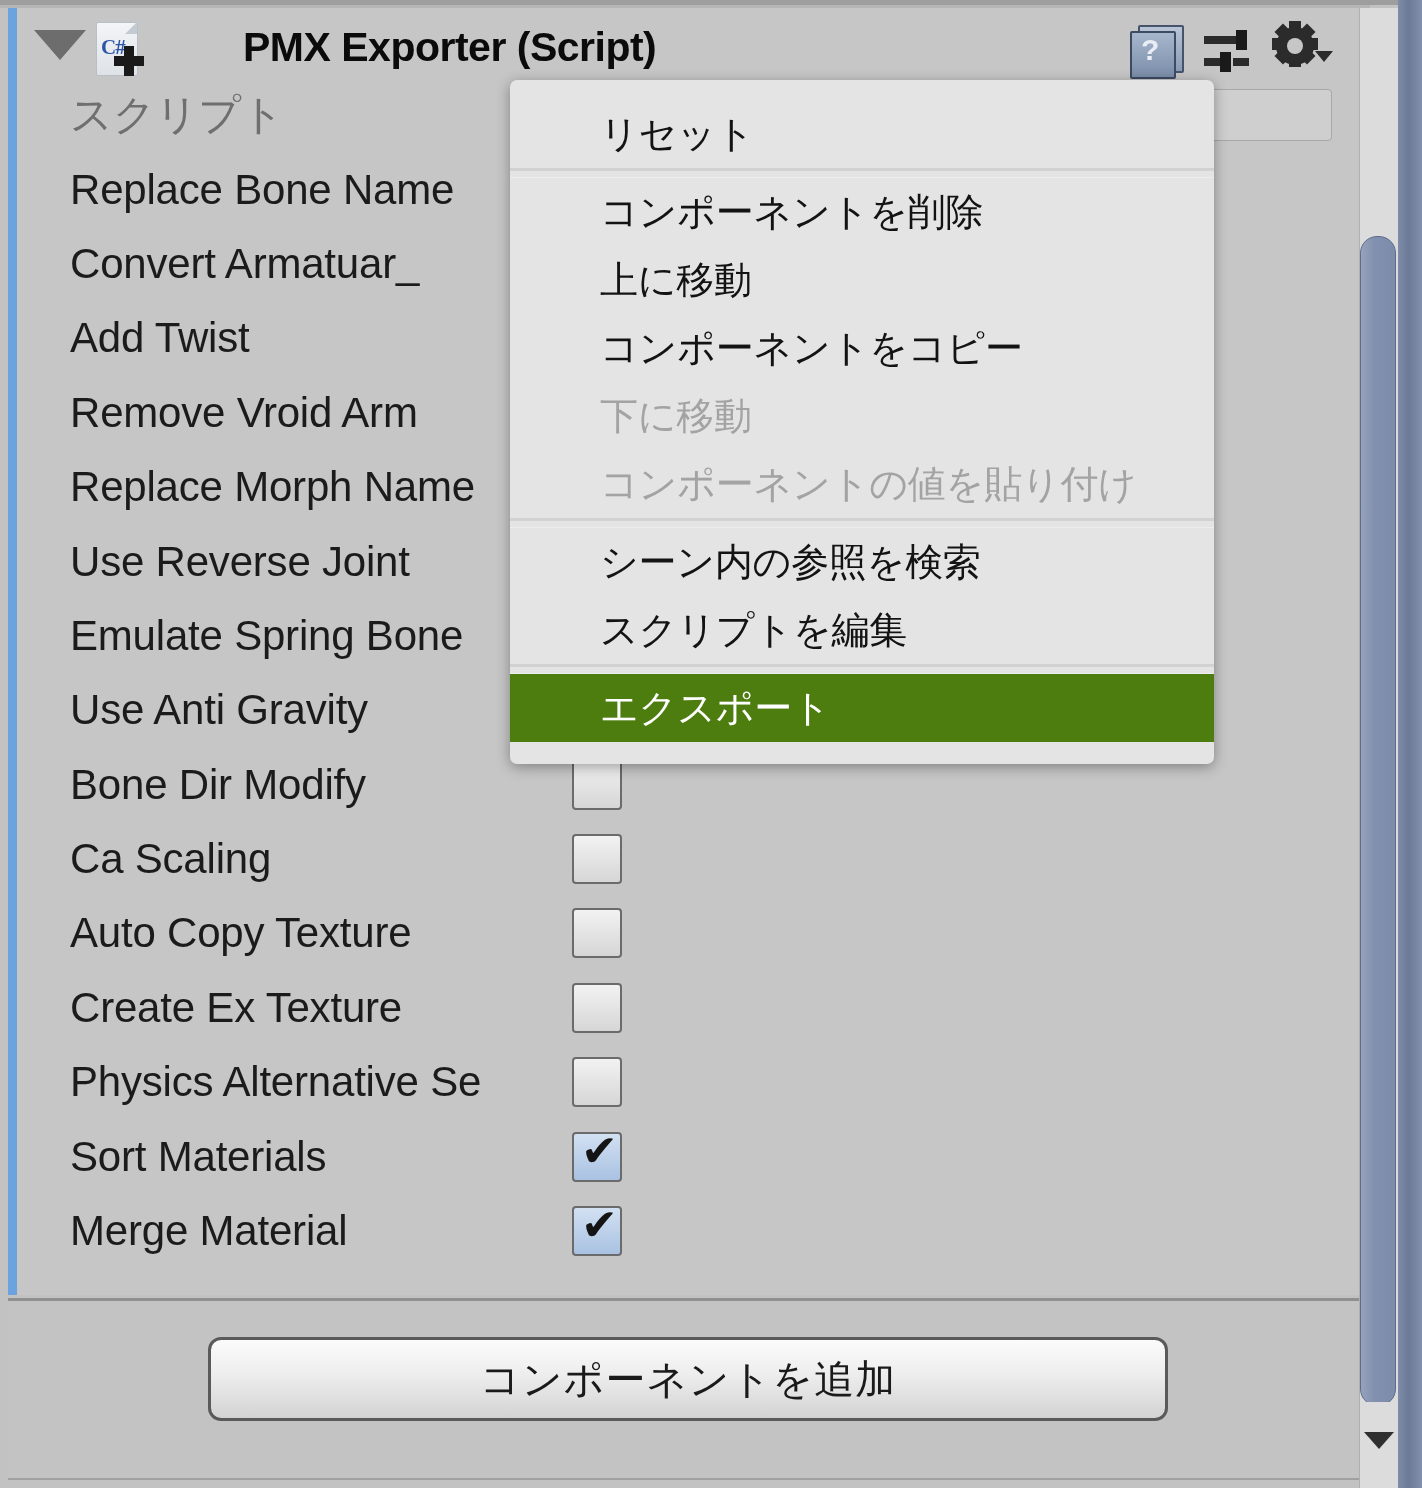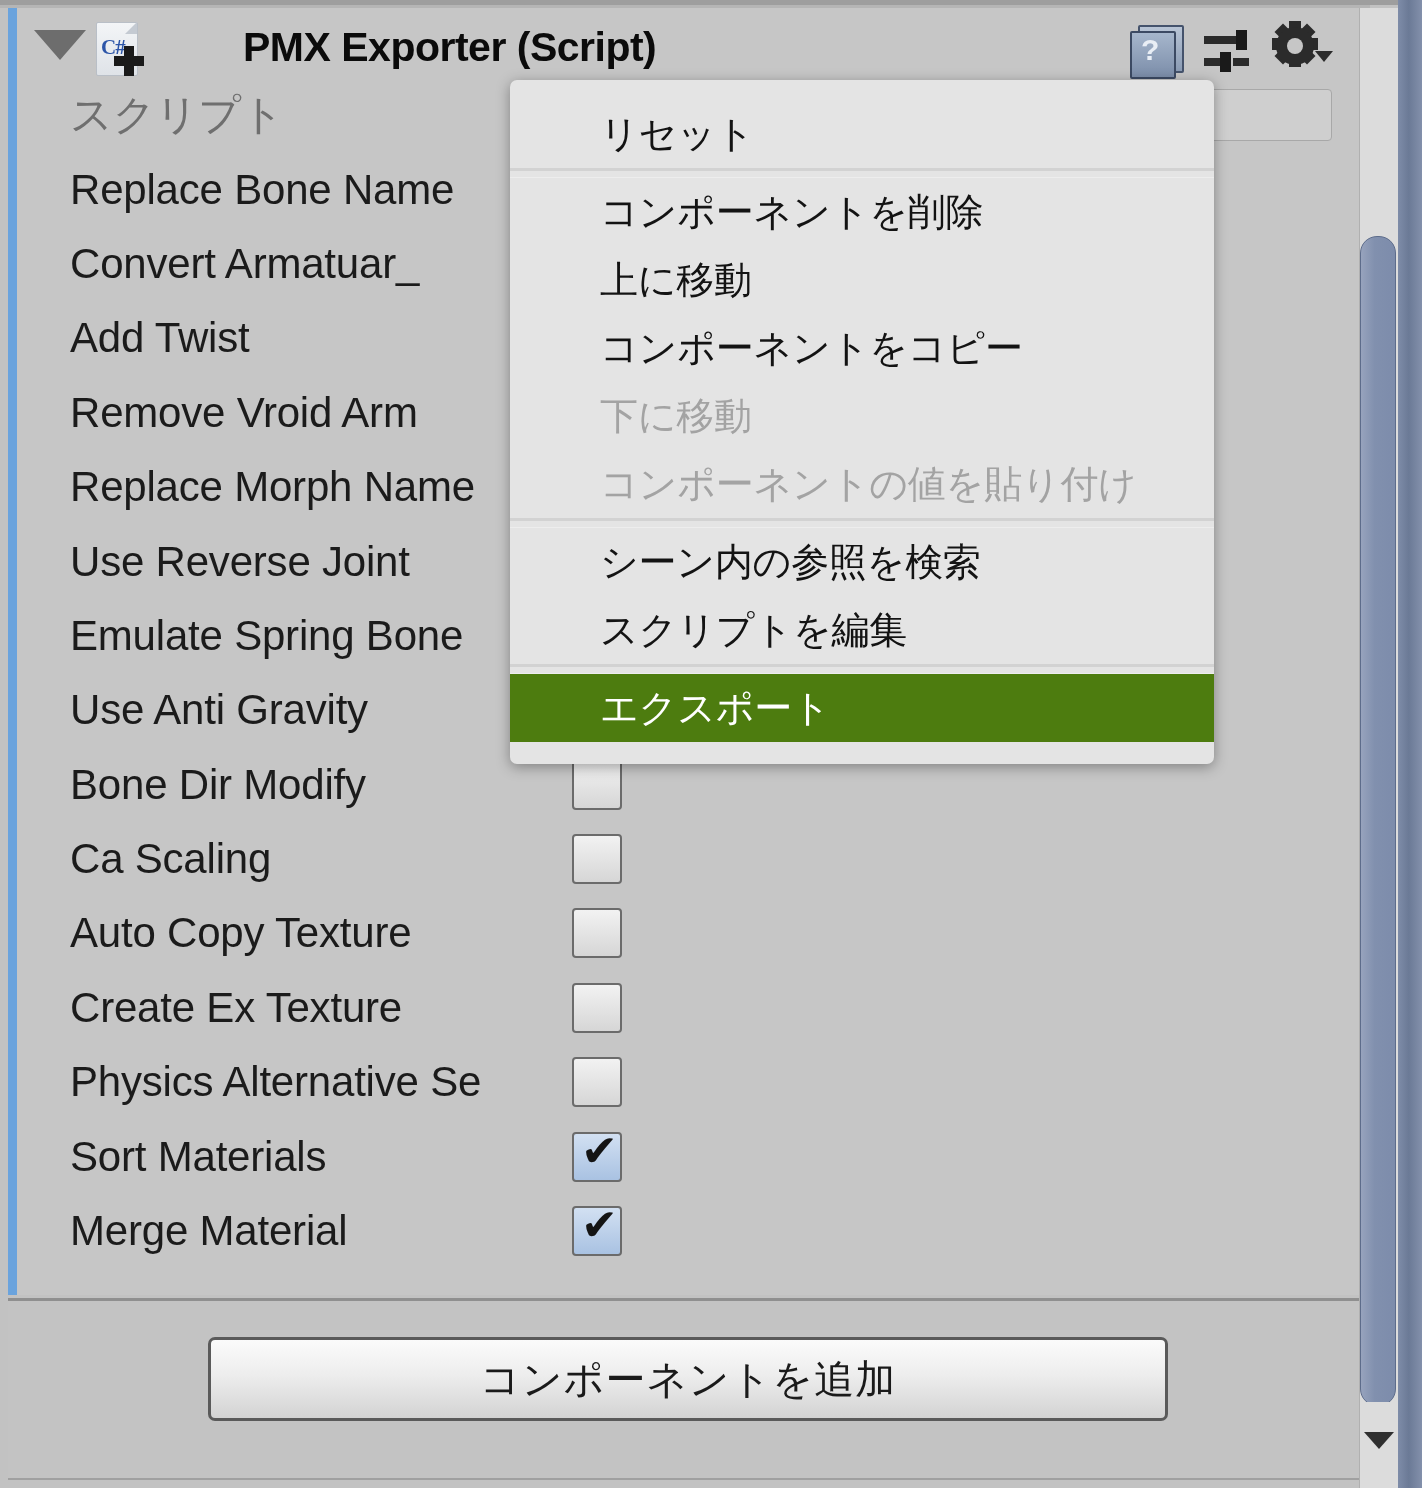--- a/index.html
+++ b/index.html
@@ -315,21 +315,21 @@
     border-top: 3px solid #8f8f8f;
     border-bottom: 2px solid #a0a0a0;
     box-sizing: border-box;
   }
   .add-btn {
     position: absolute;
     left: 200px; top: 36px;
     width: 960px; height: 84px;
     background: linear-gradient(to bottom, #fbfbfb 0%, #ededed 45%, #d3d3d3 100%);
     border: 3px solid #5a5a5a;
-    border-radius: 7px;
+    border-radius: 13px;
     box-sizing: border-box;
     display: flex;
     align-items: center;
     justify-content: center;
     font-size: 40px;
     color: #1a1a1a;
     letter-spacing: 1px;
   }
 
   

